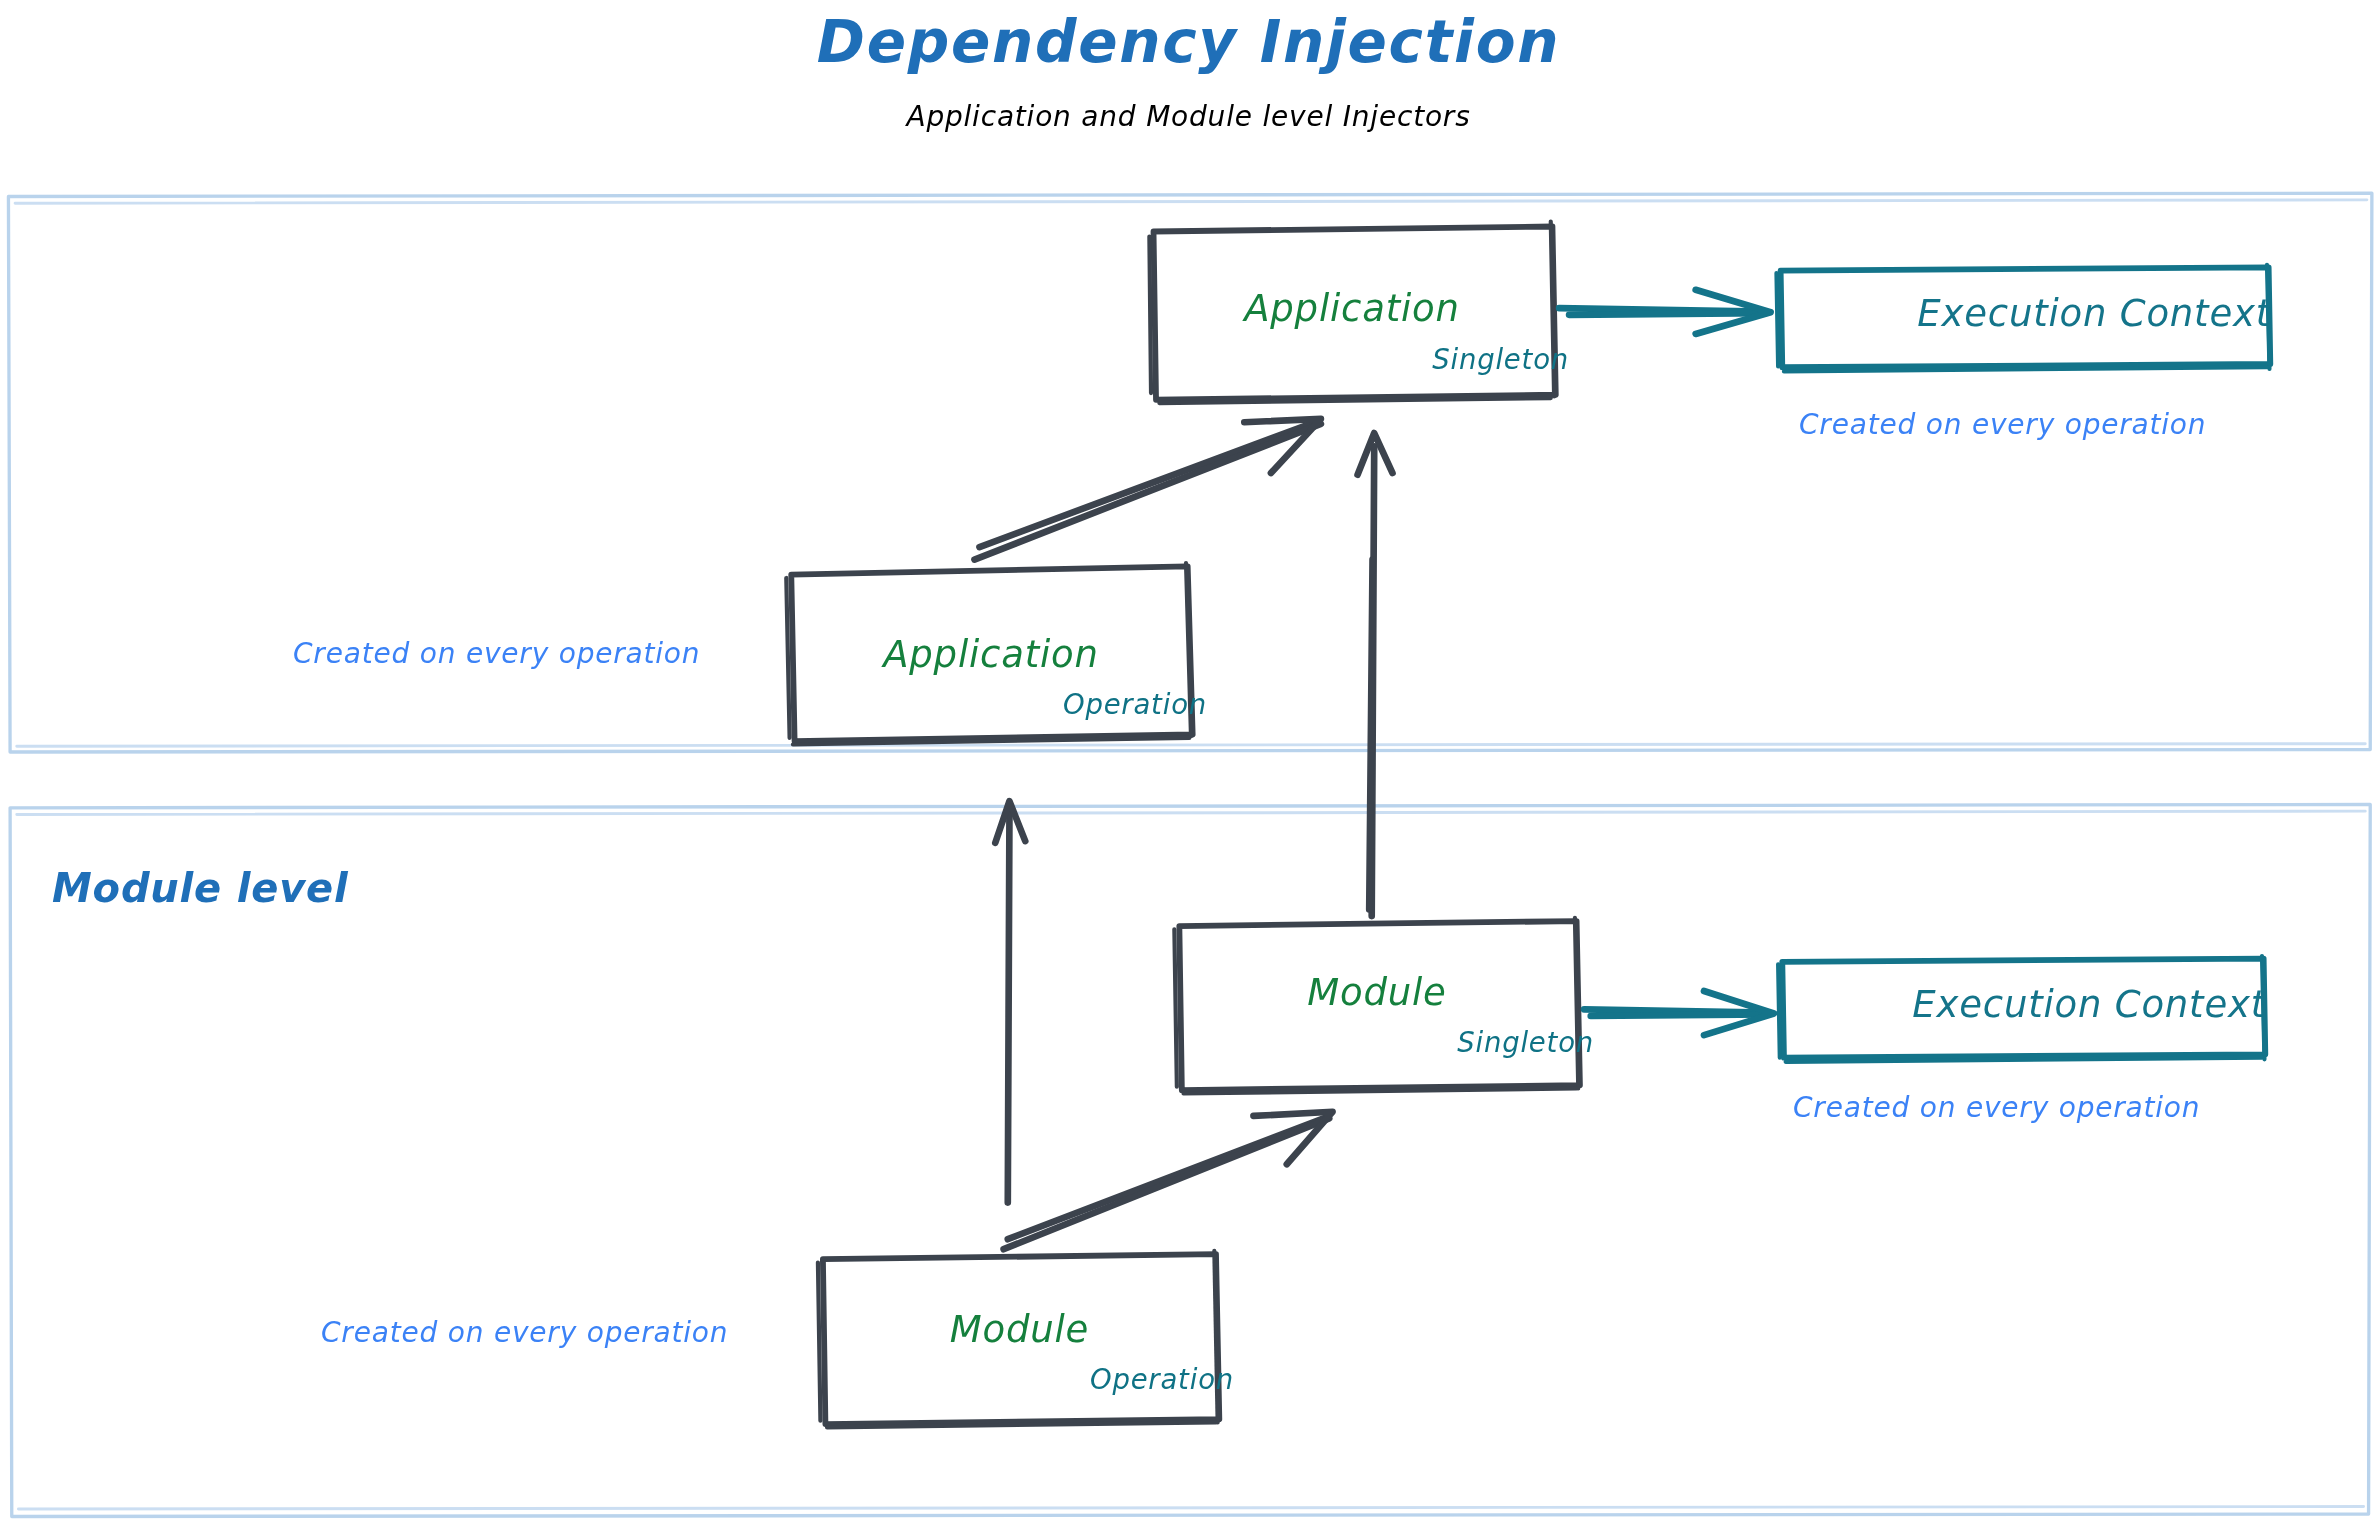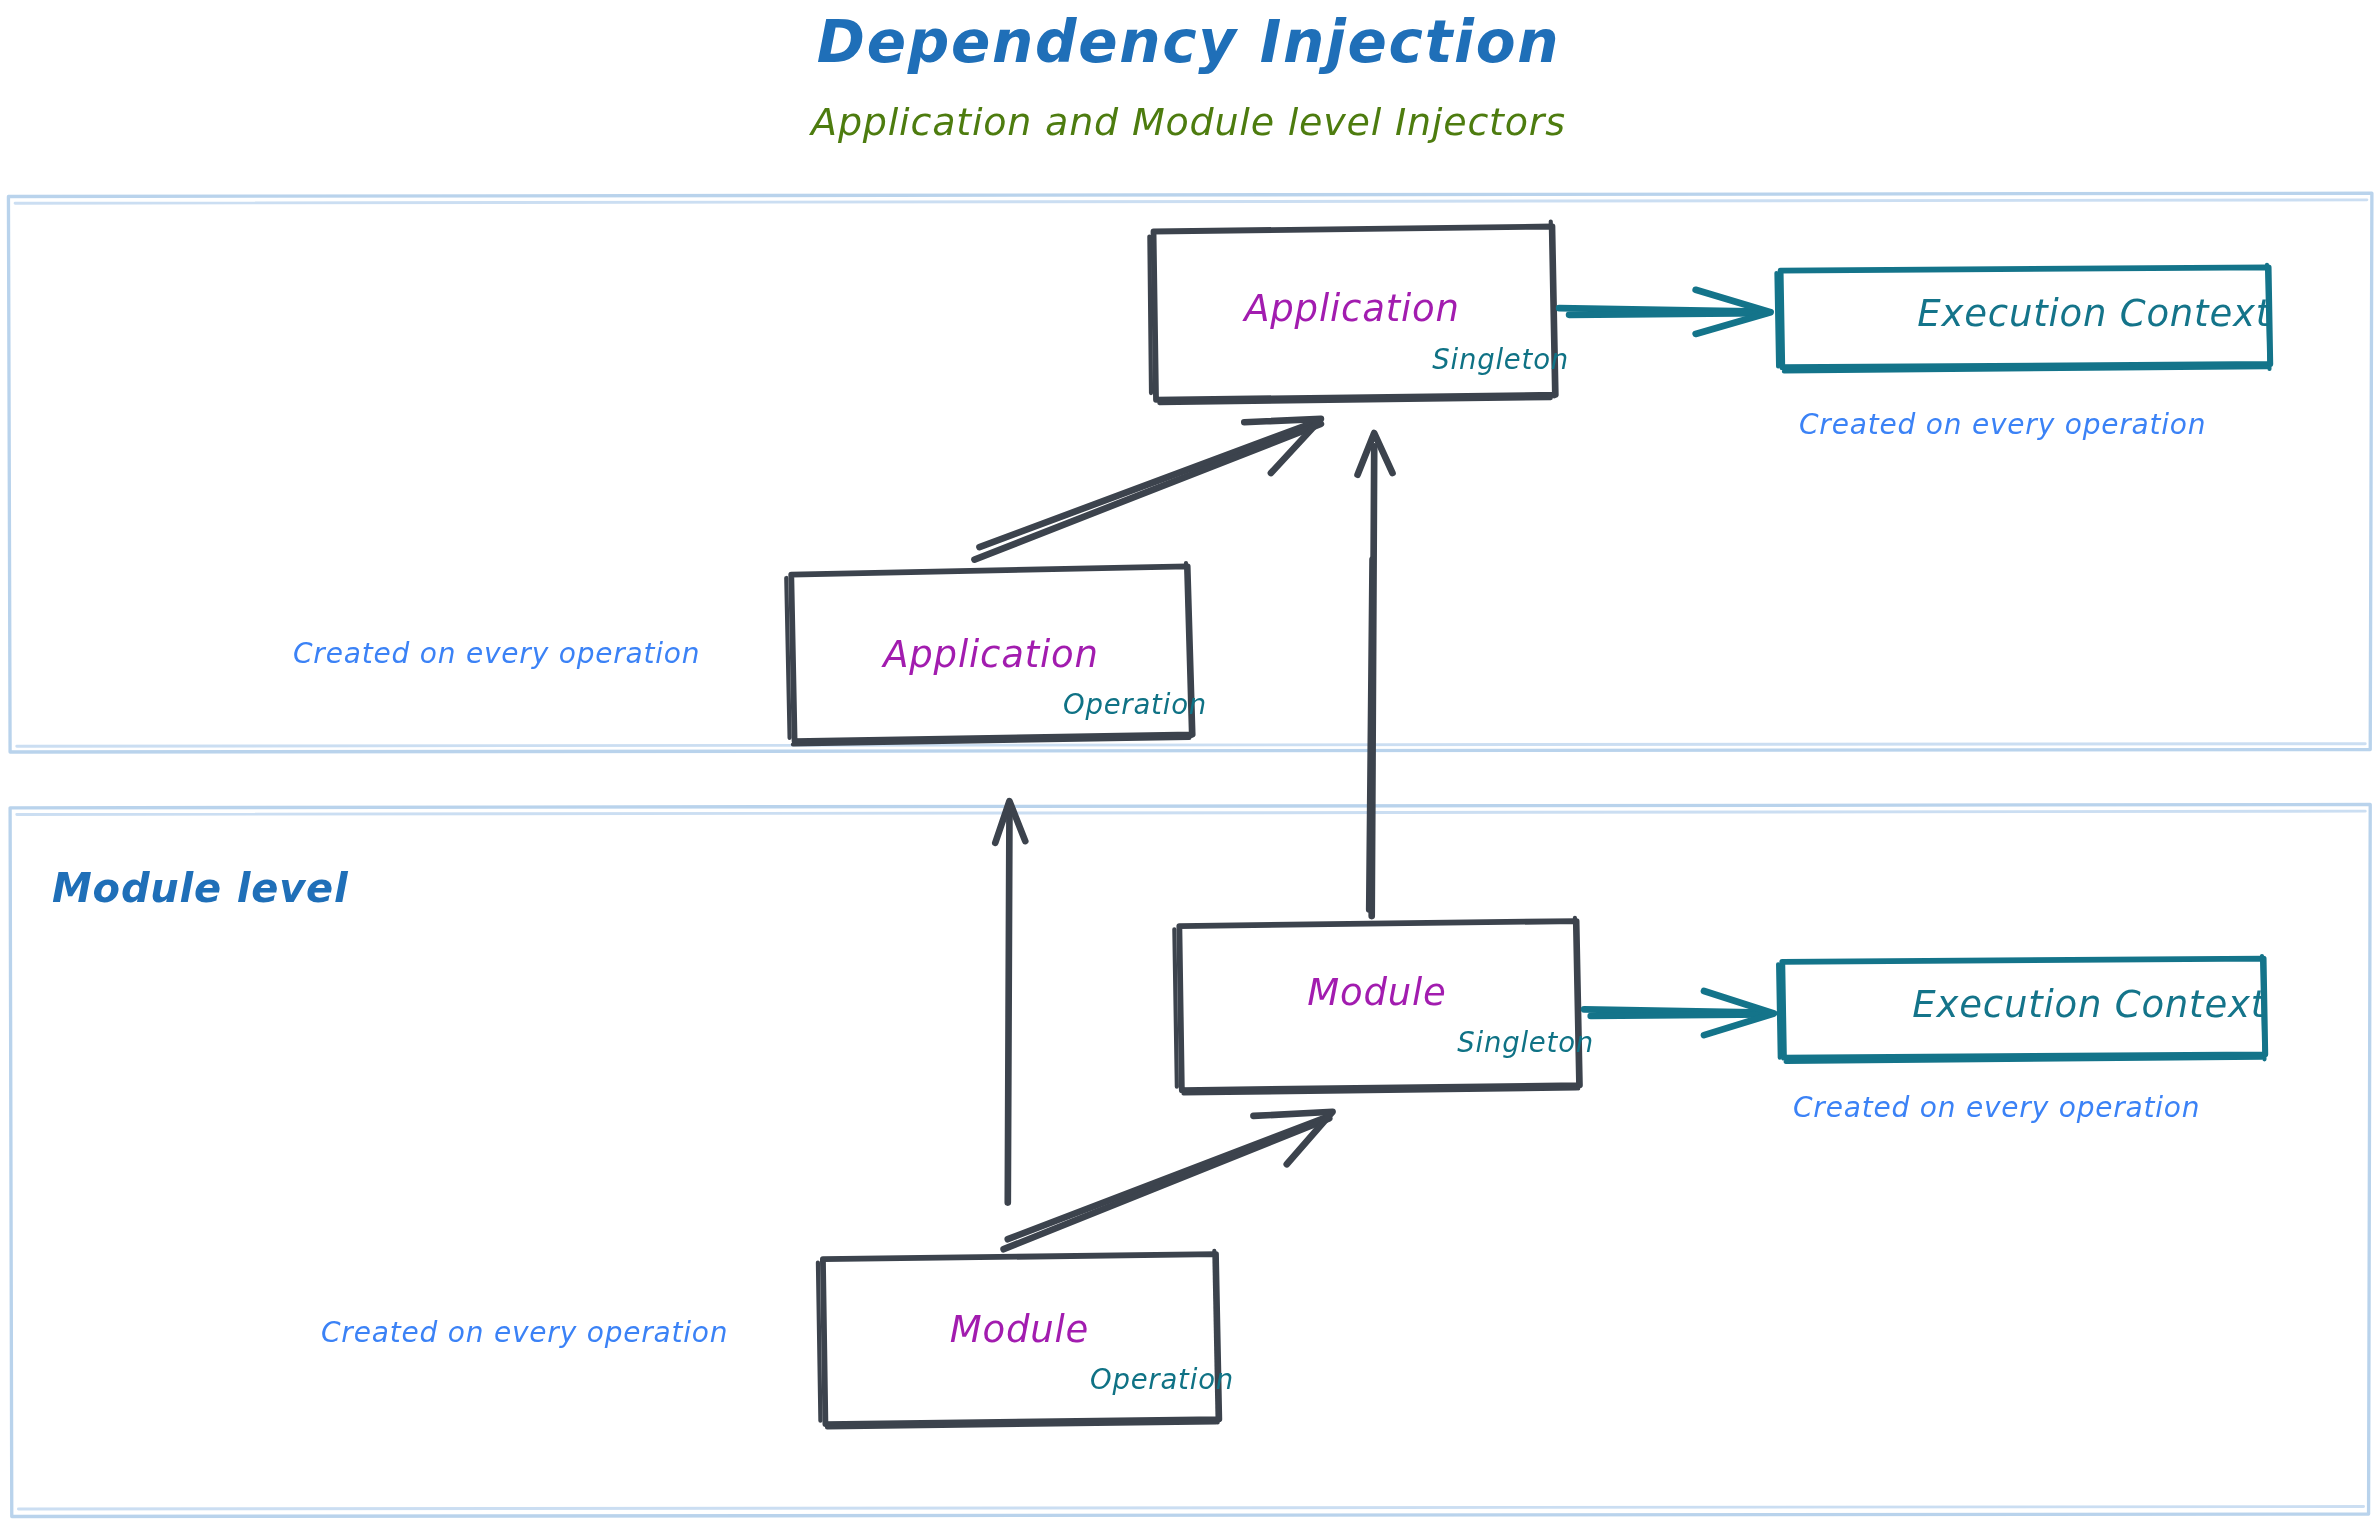--- a/index.html
+++ b/index.html
@@ -43,40 +43,40 @@
     font-weight: 700;
     letter-spacing: 1.7px;
     color: #1f6fb8;
     white-space: nowrap;
     font-style: italic;
   }
   #subtitle {
     left: 0; top: 100px;
     width: 2377px;
     text-align: center;
-    font-size: 38px;
-    color: #4d7c0f;
+    font-size: 28px;
+    color: #000000;
     letter-spacing: 0.8px;
     font-style: italic;
   }
   
   .section-title {
     font-size: 40px;
     font-weight: 700;
     color: #1f6fb8;
     font-style: italic;
     letter-spacing: 0.8px;
   }
   #sec-app-title { left: 52px; top: 250px; }
   #sec-mod-title { left: 52px; top: 865px; }
 
   
   .node-title {
     font-size: 37px;
-    color: #a21caf;
+    color: #15803d;
     font-style: italic;
     letter-spacing: 0.8px;
     text-align: center;
   }
   .node-scope {
     font-size: 27.5px;
     color: #0f7285;
     font-style: italic;
     letter-spacing: 0.8px;
     text-align: right;

